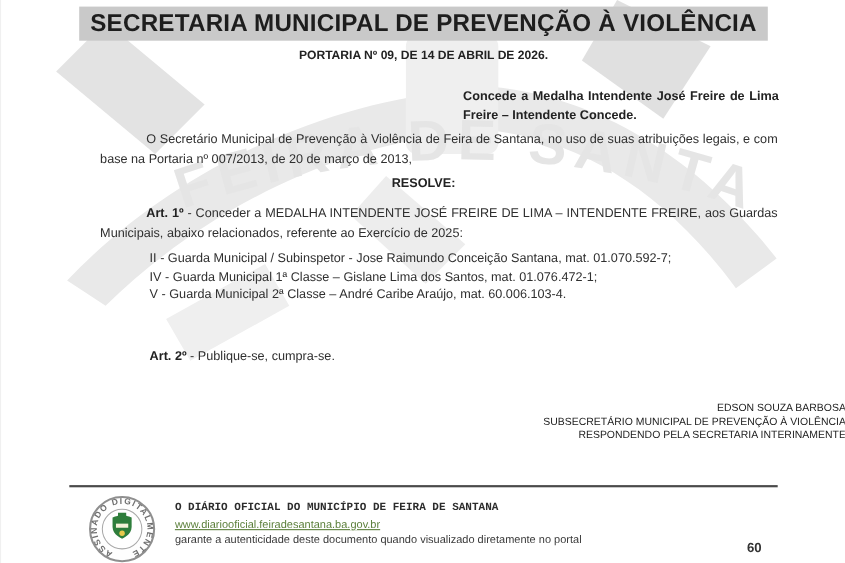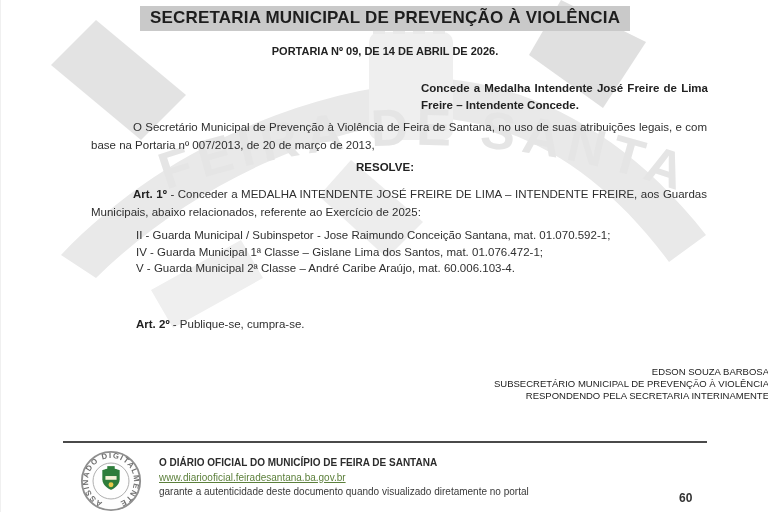--- a/index.html
+++ b/index.html
@@ -10,21 +10,21 @@
     color:#2f2f2f;
     border-left:1px solid #f0f0f0;
     border-right:1px solid #ddd;
   }
   .watermark{position:absolute;top:0;left:0;z-index:0;}
   .content{position:absolute;top:0;left:0;width:768px;height:512px;z-index:1;}
 
   .title-wrap{position:absolute;top:6px;left:0;width:768px;text-align:center;}
   .title-highlight{
     display:inline-block;background:#c9c9c9;color:#1d1d1d;
-    font-size:17px;font-weight:bold;letter-spacing:.2px;
+    font-size:22px;font-weight:bold;letter-spacing:.2px;
     padding:2px 10px 3px 10px;
   }
   .portaria{position:absolute;top:45px;left:0;width:768px;text-align:center;
     font-size:11px;font-weight:bold;color:#222;}
   .ementa{position:absolute;top:80px;left:420px;width:287px;
     font-size:11.5px;font-weight:bold;text-align:justify;line-height:1.5;color:#222;}
   .preamble{position:absolute;top:119px;left:90px;width:616px;
     font-size:11.5px;text-align:justify;line-height:1.55;text-indent:42px;}
   .resolve{position:absolute;top:161px;left:0;width:768px;text-align:center;
     font-size:11.5px;font-weight:bold;color:#222;}
@@ -36,21 +36,21 @@
   .art2{position:absolute;top:318px;left:135px;width:560px;font-size:11.5px;}
   .dateline{position:absolute;top:342px;left:0;width:768px;text-align:center;
     font-size:11.5px;}
   .signature{position:absolute;top:366px;left:0;width:768px;text-align:right;
     font-size:9.5px;font-weight:normal;line-height:12px;color:#222;}
   .footer-rule{position:absolute;top:441px;left:62px;width:644px;height:0;
     border-top:2px solid #4a4a4a;}
   .seal{position:absolute;top:450px;left:79px;width:62px;height:62px;}
   .footer-text{position:absolute;top:456px;left:158px;width:440px;
     font-size:10px;line-height:14.5px;color:#3a3a3a;}
-  .footer-org{font-weight:bold;color:#2c2c2c;}
+  .footer-org{font-weight:bold;color:#2c2c2c;font-family:Liberation Mono, monospace;}
   .footer-link{color:#5b7f3a;text-decoration:underline;cursor:pointer;}
   .page-number{position:absolute;top:491px;left:678px;
     font-size:12px;font-weight:bold;color:#333;}
 </style>
 </head>
 <body>
 
 <div class="page">
 
   <svg class="watermark" width="768" height="512" viewBox="0 0 768 512" aria-hidden="true">
@@ -85,21 +85,21 @@
 
     <div class="ementa">Concede a Medalha Intendente José Freire de Lima Freire – Intendente Concede.</div>
 
     <div class="preamble">O Secretário Municipal de Prevenção à Violência de Feira de Santana, no uso de suas atribuições legais, e com base na Portaria nº 007/2013, de 20 de março de 2013,</div>
 
     <div class="resolve">RESOLVE:</div>
 
     <div class="art1"><span class="bold">Art. 1º</span><span> - Conceder a MEDALHA INTENDENTE JOSÉ FREIRE DE LIMA – INTENDENTE FREIRE, aos Guardas Municipais, abaixo relacionados, referente ao Exercício de 2025:</span></div>
 
     <div class="award-list">
-      <div>II - Guarda Municipal / Subinspetor - Jose Raimundo Conceição Santana, mat. 01.070.592-1;</div>
+      <div>II - Guarda Municipal / Subinspetor - Jose Raimundo Conceição Santana, mat. 01.070.592-7;</div>
       <div>IV - Guarda Municipal 1ª Classe – Gislane Lima dos Santos, mat. 01.076.472-1;</div>
       <div>V - Guarda Municipal 2ª Classe – André Caribe Araújo, mat. 60.006.103-4.</div>
     </div>
 
     <div class="art2"><span class="bold">Art. 2º</span><span> - Publique-se, cumpra-se.</span></div>
 
 
     <div class="signature">
       <div>EDSON SOUZA BARBOSA</div>
       <div>SUBSECRETÁRIO MUNICIPAL DE PREVENÇÃO À VIOLÊNCIA</div>

